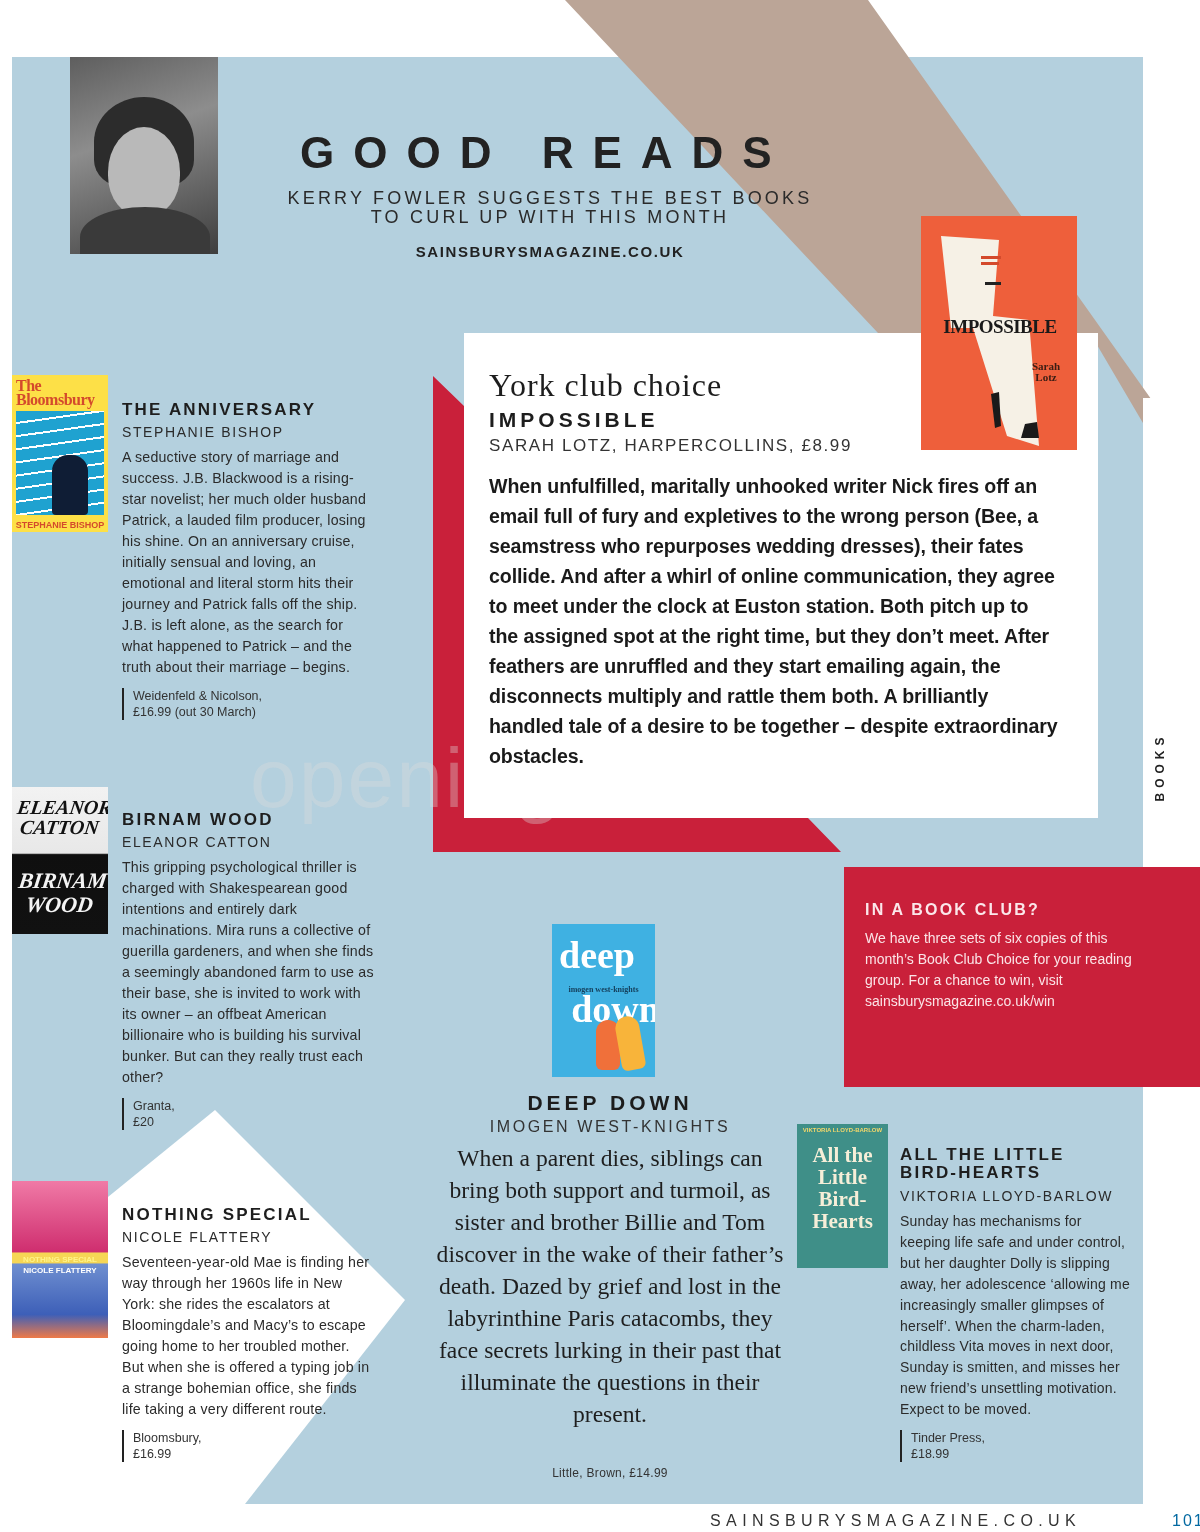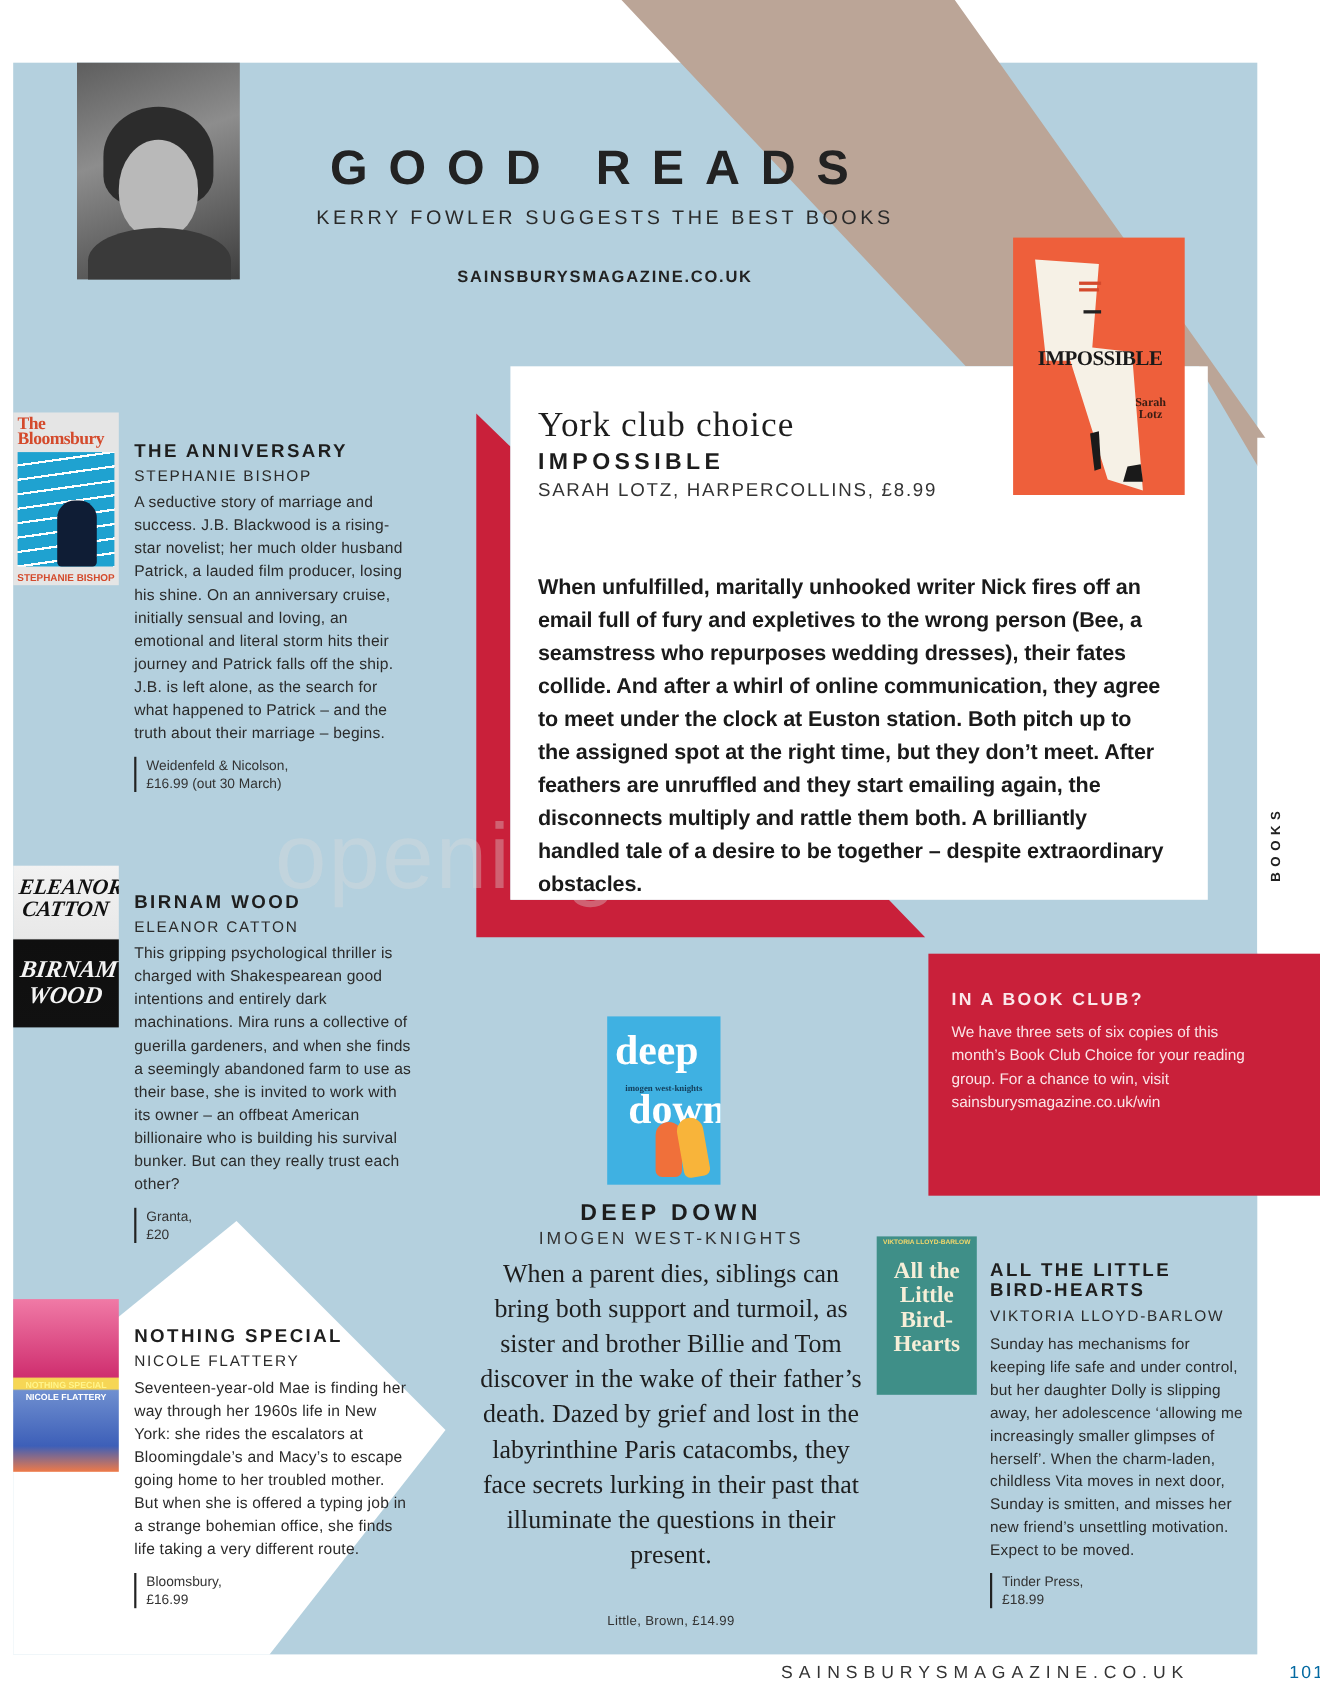--- a/index.html
+++ b/index.html
@@ -15,21 +15,21 @@
   .author-photo .face { position: absolute; left: 38px; top: 70px; width: 72px; height: 90px; border-radius: 50% 50% 46% 46%; background: #b9b9b9; }
   .author-photo .hair { position: absolute; left: 24px; top: 40px; width: 100px; height: 90px; border-radius: 50% 50% 30% 30%; background: #2c2c2c; }
   .author-photo .body { position: absolute; left: 10px; top: 150px; width: 130px; height: 60px; border-radius: 50% 50% 0 0; background: #3a3a3a; }
 
   .page-title { left: 300px; top: 128px; width: 510px; font-size: 44px; font-weight: 700; letter-spacing: 19px; color: #222; text-align: left; }
   .page-sub { left: 230px; top: 189px; width: 640px; text-align: center; font-size: 18px; letter-spacing: 3.2px; line-height: 19px; color: #2a2a2a; }
   .page-url { left: 300px; top: 243px; width: 500px; text-align: center; font-size: 15px; font-weight: 700; letter-spacing: 1.6px; color: #222; }
 
   
   .cover { overflow: hidden; }
-  .cov-anniv { left: 12px; top: 375px; width: 96px; height: 157px; background: #e5e5e5; }
+  .cov-anniv { left: 12px; top: 375px; width: 96px; height: 157px; background: #fde047; }
   .cov-anniv .top { position: absolute; left: 4px; top: 4px; font-family: "Liberation Serif", serif; color: #d44a2c; font-weight: 700; font-size: 16px; line-height: 14px; letter-spacing: -0.5px; }
   .cov-anniv .sea { position: absolute; left: 4px; top: 36px; width: 88px; height: 104px; background: repeating-linear-gradient(172deg,#1fa2d0 0 11px,#ffffff 11px 13px); }
   .cov-anniv .fig { position: absolute; left: 40px; top: 80px; width: 36px; height: 60px; background: #0f1d35; border-radius: 16px 16px 4px 4px; }
   .cov-anniv .auth { position: absolute; left: 2px; bottom: 2px; width: 92px; font-size: 9px; font-weight: 700; color: #d44a2c; text-align: center; }
 
   .cov-birnam { left: 12px; top: 787px; width: 96px; height: 147px; background: linear-gradient(180deg,#f2f2f2 0%,#e8e8e8 45%,#0f0f0f 46%,#111 100%); }
   .cov-birnam .t1 { position: absolute; left: 4px; top: 10px; width: 90px; font-family: "Liberation Serif", serif; font-style: italic; font-weight: 700; font-size: 20px; line-height: 20px; color: #111; text-align: center; transform: skewX(-8deg); }
   .cov-birnam .t2 { position: absolute; left: 4px; top: 82px; width: 90px; font-family: "Liberation Serif", serif; font-style: italic; font-weight: 700; font-size: 22px; line-height: 24px; color: #f4f4f4; text-align: center; transform: skewX(-8deg); }
 
   .cov-nothing { left: 12px; top: 1181px; width: 96px; height: 157px; background: linear-gradient(180deg,#f07aa6 0%,#cf2e6f 45%,#f6d655 46%,#f6d655 52%,#6f8fd0 53%,#3d5fb8 85%,#ef7a48 100%); }
@@ -55,21 +55,21 @@
   
   .review { width: 260px; margin-top: 26px; }
   .rv-title { font-size: 17px; font-weight: 700; letter-spacing: 2.2px; color: #1e1e1e; line-height: 20px; }
   .rv-author { font-size: 14px; letter-spacing: 1.6px; color: #2b2b2b; margin-top: 4px; line-height: 17px; }
   .rv-text { font-size: 14.2px; line-height: 21px; color: #2b2b2b; margin-top: 6px; letter-spacing: 0.2px; }
   .rv-pub { margin-top: 10px; border-left: 2px solid #222; padding-left: 9px; font-size: 12.5px; line-height: 16px; color: #333; }
   .bc-box { left: 464px; top: 333px; width: 634px; height: 485px; background: #ffffff; }
   .bc-label { left: 489px; top: 367px; font-family: "Liberation Serif", serif; font-size: 32px; letter-spacing: 1px; color: #1d1d1d; }
   .bc-title { left: 489px; top: 408px; font-size: 21px; font-weight: 700; letter-spacing: 4px; color: #1d1d1d; }
   .bc-meta { left: 489px; top: 436px; font-size: 17px; letter-spacing: 1.6px; color: #333; }
-  .bc-text { left: 489px; top: 471px; width: 570px; font-size: 19.6px; line-height: 30px; font-weight: 700; color: #1a1a1a; letter-spacing: -0.1px; margin-top: 48px; }
+  .bc-text { left: 489px; top: 471px; width: 570px; font-size: 19.6px; line-height: 30px; font-weight: 700; color: #1a1a1a; letter-spacing: -0.1px; }
 
   .side-tag { left: 1150px; top: 722px; width: 22px; height: 100px; }
   .side-tag span { position: absolute; left: -40px; top: 38px; width: 100px; text-align: center; transform: rotate(-90deg); font-size: 12px; font-weight: 700; letter-spacing: 5px; color: #222; }
 
   .club-box { left: 844px; top: 867px; width: 356px; height: 220px; background: #c9203a; }
   .club-title { left: 865px; top: 901px; font-size: 16px; font-weight: 700; letter-spacing: 2.2px; color: #fbe7ea; }
   .club-text { left: 865px; top: 928px; width: 280px; font-size: 14px; line-height: 21px; color: #fbe4e7; }
 
   .deep-title { left: 440px; top: 1091px; width: 340px; text-align: center; font-size: 21px; font-weight: 700; letter-spacing: 4px; color: #1c1c1c; }
   .deep-author { left: 440px; top: 1118px; width: 340px; text-align: center; font-size: 16px; letter-spacing: 2.6px; color: #333; }
@@ -101,20 +101,21 @@
 </svg>
 
 <div class="abs author-photo">
   <div class="hair"></div>
     <div class="face"></div>
     <div class="body"></div>
 </div>
 <div class="abs page-title">GOOD READS</div>
 <div class="abs page-sub">
   <div>KERRY FOWLER SUGGESTS THE BEST BOOKS</div>
+  <div>TO CURL UP WITH THIS MONTH</div>
 </div>
 <a class="abs page-url">SAINSBURYSMAGAZINE.CO.UK</a>
 
 <div class="abs watermark">openingtimes.co.uk</div>
 
 <div class="abs bc-box"></div>
 <div class="abs bc-label">York club choice</div>
 <div class="abs bc-title">IMPOSSIBLE</div>
 <div class="abs bc-meta">SARAH LOTZ, HARPERCOLLINS, £8.99</div>
 <div class="abs bc-text">When unfulfilled, maritally unhooked writer Nick fires off an email full of fury and expletives to the wrong person (Bee, a seamstress who repurposes wedding dresses), their fates collide. And after a whirl of online communication, they agree to meet under the clock at Euston station. Both pitch up to the assigned spot at the right time, but they don’t meet. After feathers are unruffled and they start emailing again, the disconnects multiply and rattle them both. A brilliantly handled tale of a desire to be together – despite extraordinary obstacles.</div>

